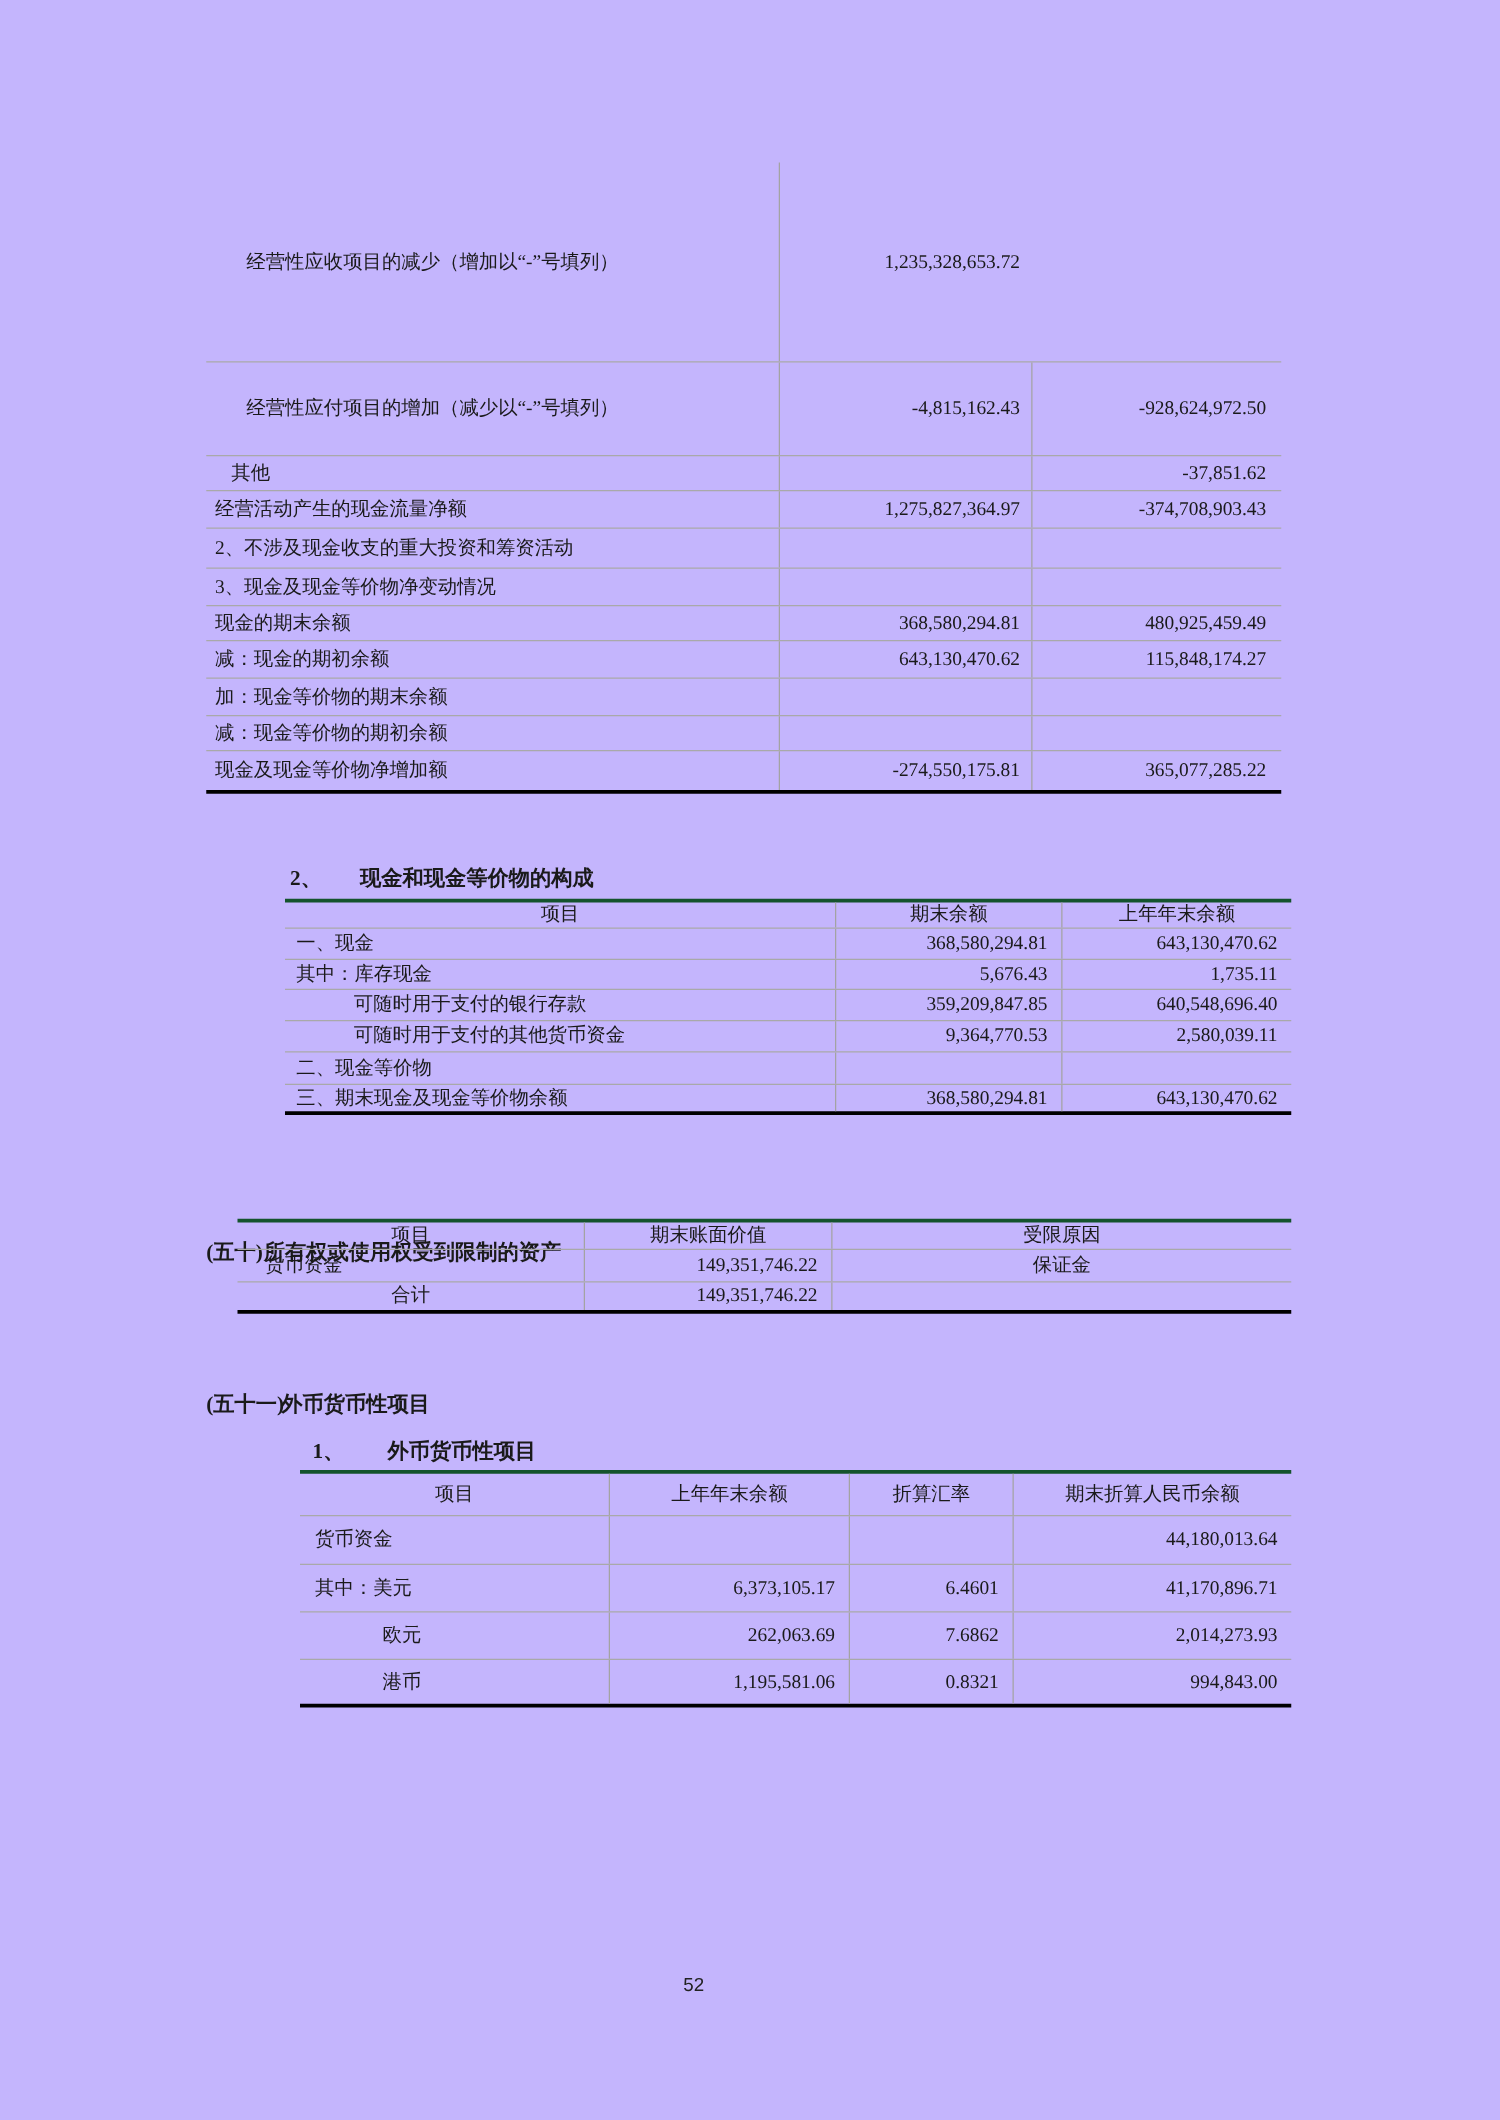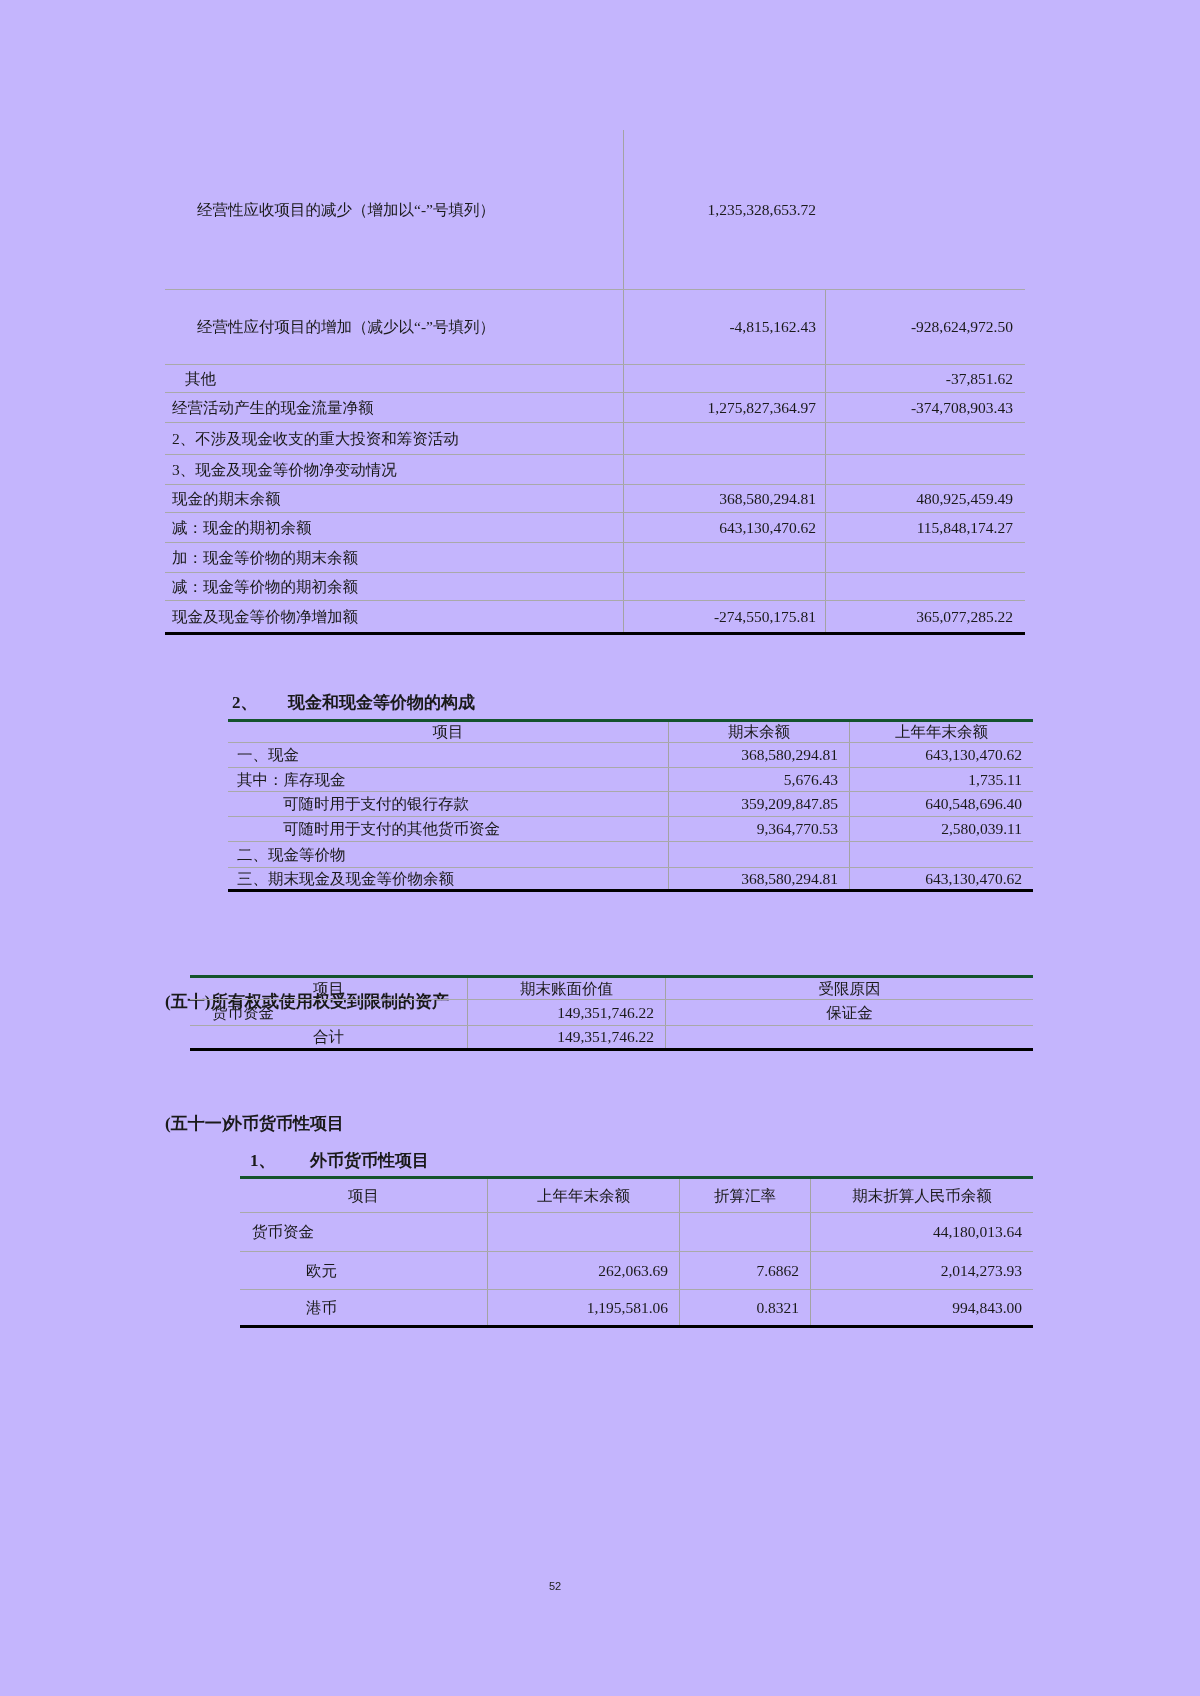--- a/index.html
+++ b/index.html
@@ -41,21 +41,21 @@
   
   .hd { position:absolute; display:flex; font-weight:bold; font-size:17px; white-space:nowrap; }
   .hd .no { display:inline-block; flex:0 0 auto; }
   .h2sec  { left:232px; top:691px; }  .h2sec .no  { width:56px; }
   .h50    { left:165px; top:947px;margin-top:43px; }  .h50 .no    { width:46px; }
   .h51    { left:165px; top:1112px; } .h51 .no    { width:60px; }
   .h51sub { left:250px; top:1149px; } .h51sub .no { width:60px; }
   
   .pageno {
     position:absolute; left:505px; top:1580px; width:100px; text-align:center;
-    font-family:"Liberation Sans","DejaVu Sans",sans-serif; font-size:11px; color:#222;
+    font-family:"Liberation Sans","DejaVu Sans",sans-serif; font-size:15px; color:#222;
   }
 </style>
 </head>
 <body>
 
 <div class="page">
 
   <div class="cf">
     <div class="grid-row thin-b" style="height:160px">
       <div class="cell lbl ind32">经营性应收项目的减少（增加以“-”号填列）</div>
@@ -195,20 +195,26 @@
       <div class="cell ctr vline">折算汇率</div>
       <div class="cell ctr vline">期末折算人民币余额</div>
     </div>
     <div class="grid-row thin-b" style="height:39px">
       <div class="cell lbl">货币资金</div>
       <div class="cell num end vline"></div>
       <div class="cell num end vline"></div>
       <div class="cell num end vline">44,180,013.64</div>
     </div>
     <div class="grid-row thin-b" style="height:38px">
+      <div class="cell lbl">其中：美元</div>
+      <div class="cell num end vline">6,373,105.17</div>
+      <div class="cell num end vline">6.4601</div>
+      <div class="cell num end vline">41,170,896.71</div>
+    </div>
+    <div class="grid-row thin-b" style="height:38px">
       <div class="cell lbl ind66">欧元</div>
       <div class="cell num end vline">262,063.69</div>
       <div class="cell num end vline">7.6862</div>
       <div class="cell num end vline">2,014,273.93</div>
     </div>
     <div class="grid-row thick-b" style="height:38px">
       <div class="cell lbl ind66">港币</div>
       <div class="cell num end vline">1,195,581.06</div>
       <div class="cell num end vline">0.8321</div>
       <div class="cell num end vline">994,843.00</div>

